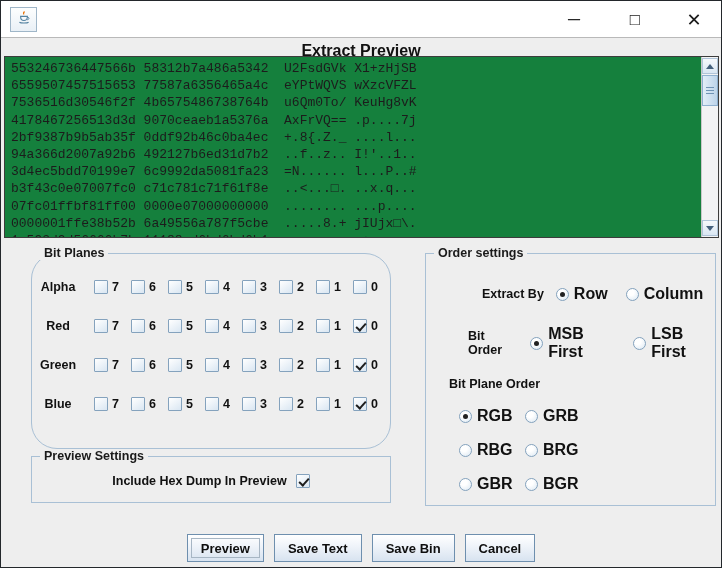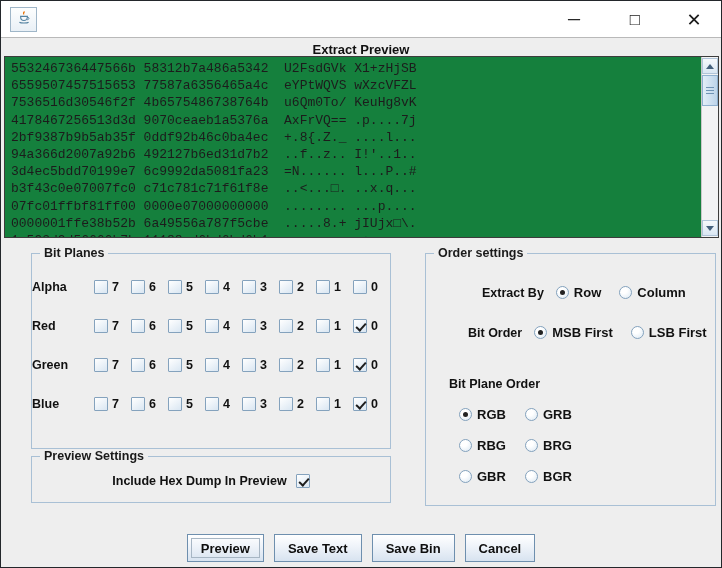--- a/index.html
+++ b/index.html
@@ -17,21 +17,21 @@
               display:flex; align-items:center; justify-content:center; }
   .winctl { position:absolute; top:0; height:37px; width:28px; display:flex;
             align-items:center; justify-content:center; color:#1b1b1b;
             font-weight:400; cursor:default; }
   .winctl.min { left:559px; font-size:17px; }
   .winctl.max { left:620px; font-size:17px; }
   .winctl.cls { left:679px; font-size:18px; }
 
   
   .preview-title { position:absolute; top:41px; left:0; width:100%; text-align:center;
-                   font-size:13px; font-weight:700; color:#111; }
+                   font-size:16px; font-weight:700; color:#111; }
   .hexbox { position:absolute; left:3px; top:55px; width:715px; height:182px;
             background:#15803d; border:1px solid #3c3c3c; overflow:hidden; }
   .hexlines { position:absolute; left:0; top:0; right:18px; bottom:0;
               padding:3px 0 0 6px; overflow:hidden;
               font-family:"Liberation Mono", monospace; font-size:13px;
               line-height:17.2px; color:#1c1c1c; white-space:pre; }
 
   
   .vscroll { position:absolute; top:0; right:0; width:17px; height:100%;
              background:#f2f3f4; border-left:1px solid #c9c9c9; }
@@ -47,28 +47,28 @@
   .sb-thumb { position:absolute; left:0; top:18px; width:16px; height:31px;
               background:linear-gradient(90deg,#e3eef8,#bcd4ea); border:1px solid #8fb0cf;
               display:flex; align-items:center; justify-content:center; }
   .grip { width:8px; height:8px;
           background:repeating-linear-gradient(#6f93b5 0 1px, transparent 1px 3px); }
 
   
   .group { position:absolute; border:1px solid #a9c0d5; }
   .group-title { position:absolute; top:-8px; left:8px; background:#eeeeee;
                  padding:0 4px; font-size:12.5px; font-weight:700; color:#1a1a1a; }
-  #bit-planes { left:30px; top:252px; width:360px; height:196px; }
+  #bit-planes { left:30px; top:252px; width:360px; height:196px;border-radius:26px; }
   #preview-settings { left:30px; top:455px; width:360px; height:47px; }
   #order-settings { left:424px; top:252px; width:291px; height:253px; }
 
   
   .bp-rows { position:absolute; left:0; top:25px; width:100%; }
   .bp-row { display:flex; align-items:center; height:16px; margin-bottom:23px; }
-  .bp-label { display:inline-block; width:52px; text-align:left; margin-right:10px;
+  .bp-label { display:inline-block; width:52px; text-align:center; margin-right:10px;
               font-size:12.5px; font-weight:700; color:#111; }
   .bp-cell { display:inline-flex; align-items:center; width:37px; }
   .bit-num { font-size:12.5px; font-weight:700; color:#111; margin-left:4px; }
 
   
   .cb { position:relative; display:inline-block; width:14px; height:14px;
         background:linear-gradient(145deg,#ffffff,#d9e6f2); border:1px solid #84a2bd;
         border-radius:1px; flex:0 0 auto; }
   .cb.checked::after { content:""; position:absolute; left:4px; top:1px; width:4px; height:8px;
         border-right:2px solid #1d1d1d; border-bottom:2px solid #1d1d1d;
@@ -79,21 +79,21 @@
             justify-content:center; align-items:center; gap:9px;text-align:center; }
   .ps-label { font-size:12.5px; font-weight:700; color:#111; }
 
   
   .radio { position:relative; display:inline-block; width:13px; height:13px; border-radius:50%;
            background:radial-gradient(circle at 35% 30%, #ffffff 30%, #dae7f2); border:1px solid #84a2bd;
            flex:0 0 auto; }
   .radio.selected::after { content:""; position:absolute; left:3px; top:3px; width:5px; height:5px;
            border-radius:50%; background:#222; }
   .radio-item { display:inline-flex; align-items:center; gap:5px; }
-  .radio-label { font-size:13px; font-weight:700; color:#111; }
+  .radio-label { font-size:16px; font-weight:700; color:#111; }
 
   .os-row { position:absolute; display:flex; align-items:center; }
   #extract-by-row { left:26px; top:31px;margin-left:30px; }
   #bit-order-row  { left:26px; top:71px;margin-left:16px; }
   .os-label { font-size:12.5px; font-weight:700; color:#111; margin-right:12px; }
   .os-options { display:inline-flex; align-items:center; gap:18px; }
   #bpo-label { position:absolute; left:23px; top:123px; font-size:12.5px; font-weight:700; color:#111; }
   .bpo-grid { position:absolute; left:33px; top:153px; display:grid;
               grid-template-columns:66px 66px; grid-row-gap:16px; }
 

